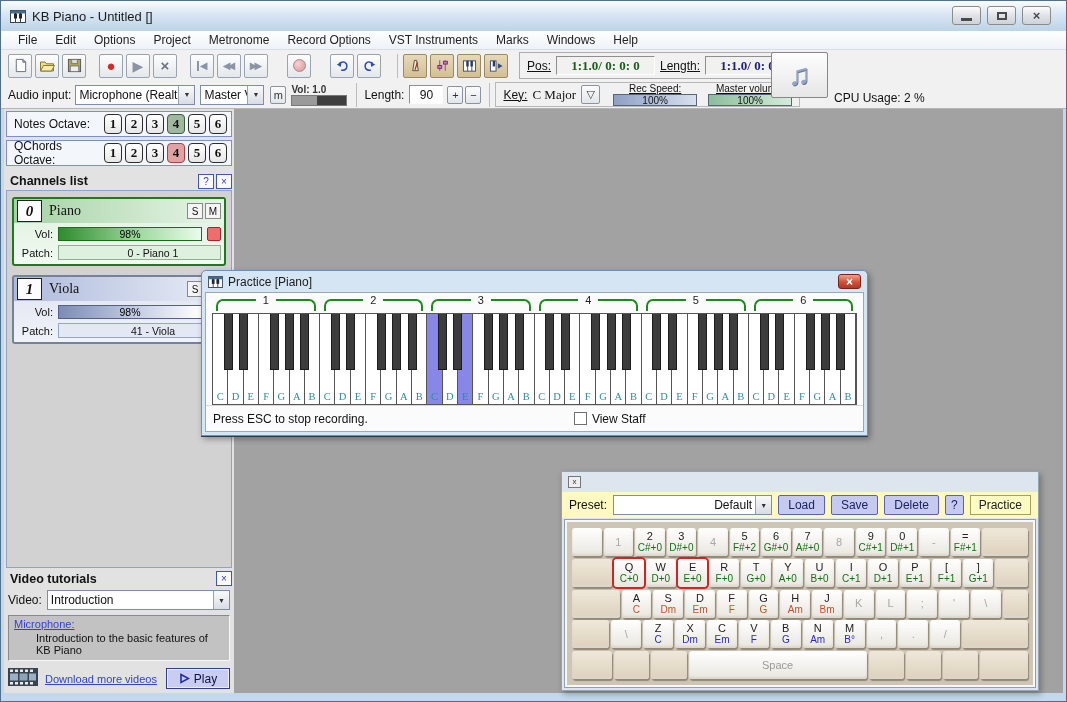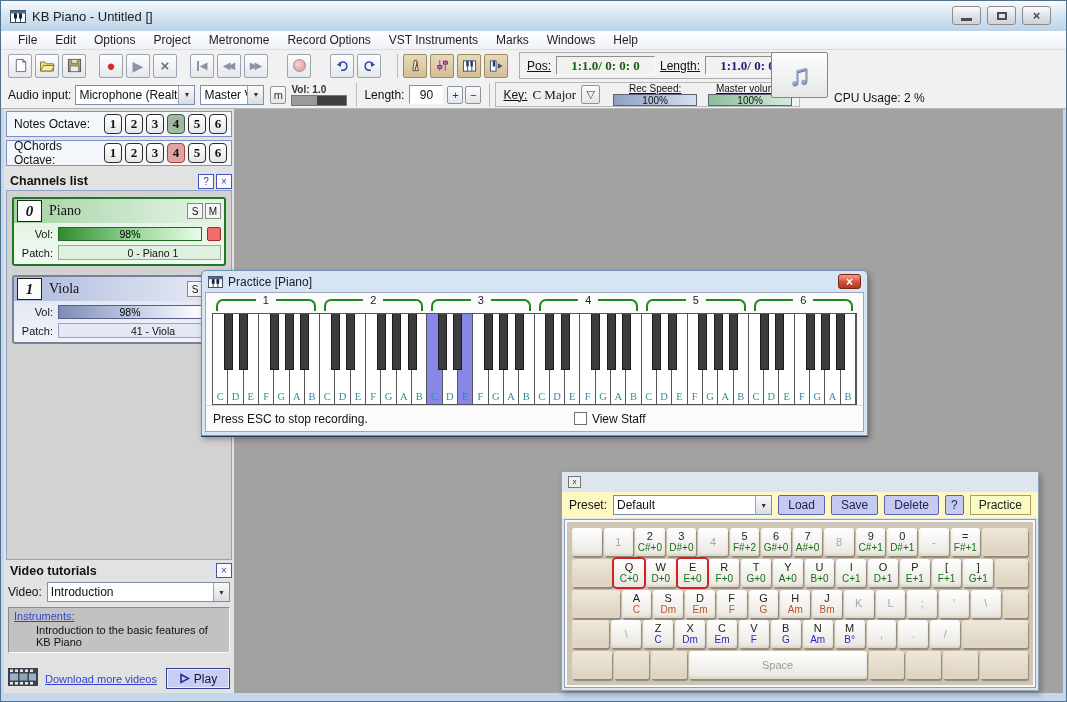--- a/index.html
+++ b/index.html
@@ -123,21 +123,21 @@
   .ch-blue .chpatch { border-color:#9aa4c4; background:#e4e8f4; }
 
   
   .vheader { margin:0 2px; height:17px; display:flex; align-items:center; }
   .vheader .vht { flex:1; font-weight:bold; font-size:12.5px; padding-left:4px; }
   .vrow { display:flex; align-items:center; margin:3px 4px; gap:5px; }
   .vdesc { margin:2px 4px; background:#c2c2c2; border:1px solid; border-color:#8a8a8a #f6f6f6 #f6f6f6 #8a8a8a;
     padding:2px 5px; height:46px; font-size:11px; overflow:hidden; }
   .link { color:#3344cc; text-decoration:underline; font-size:11px; }
   .vdesc-text { margin-left:22px; margin-top:2px; color:#111; }
-  .vbottom { display:flex; align-items:center; margin:13px 4px 4px; gap:7px; }
+  .vbottom { display:flex; align-items:center; margin:5px 4px 4px; gap:7px; }
   .playbtn { margin-left:auto; width:64px; height:21px; background:#c9cdf2; border:1px solid #303f8c;
     box-shadow:inset 0 0 0 1px #eceefc; display:flex; align-items:center; justify-content:center; gap:4px;
     font-size:12px; color:#101040; }
 
   
   .canvas { position:absolute; left:233px; top:108px; right:3px; bottom:8px; background:#a2a2a2; z-index:1; }
 
   
   .pwin { position:absolute; left:200px; top:269px; width:667px; height:166px; z-index:5;
     background:#d5e5f4; border:1px solid #6e92b4; border-radius:5px 5px 0 0;
@@ -486,21 +486,21 @@
       <span class="mini-btn">×</span>
     </div>
     <div class="vrow">
       <span>Video:</span>
       <span class="combo" style="flex:1;">
         <span class="txt">Introduction</span>
         <span class="arr">▼</span>
       </span>
     </div>
     <div class="vdesc">
-      <span class="link">Instruments:</span>
+      <span class="link">Microphone:</span>
       <div class="vdesc-text">Introduction to the basic features of KB Piano</div>
     </div>
     <div class="vbottom">
       <span>
         <svg width="30" height="18" viewBox="0 0 30 18">
             <rect x="0" y="0" width="30" height="18" fill="#3a4250"></rect>
             <rect x="2" y="1.5" width="3" height="2.5" fill="#e8e8e8"></rect>
             <rect x="7" y="1.5" width="3" height="2.5" fill="#e8e8e8"></rect>
             <rect x="12" y="1.5" width="3" height="2.5" fill="#e8e8e8"></rect>
             <rect x="17" y="1.5" width="3" height="2.5" fill="#e8e8e8"></rect>
@@ -740,21 +740,21 @@
       </div>
     </div>
   </div>
 
   <div class="kwin">
     <div class="ktitle">
       <span class="kclose">x</span>
     </div>
     <div class="presetrow">
       <span>Preset:</span>
-      <span class="combo" style="width:180px;">
+      <span class="combo" style="width:180px;text-align:right;">
         <span class="txt">Default</span>
         <span class="arr">▼</span>
       </span>
       <span class="lavbtn">Load</span>
       <span class="lavbtn">Save</span>
       <span class="lavbtn">Delete</span>
       <span class="lavbtn qbtn">?</span>
       <span class="practicebtn">Practice</span>
     </div>
     <div class="kbarea" id="kb-keys">

